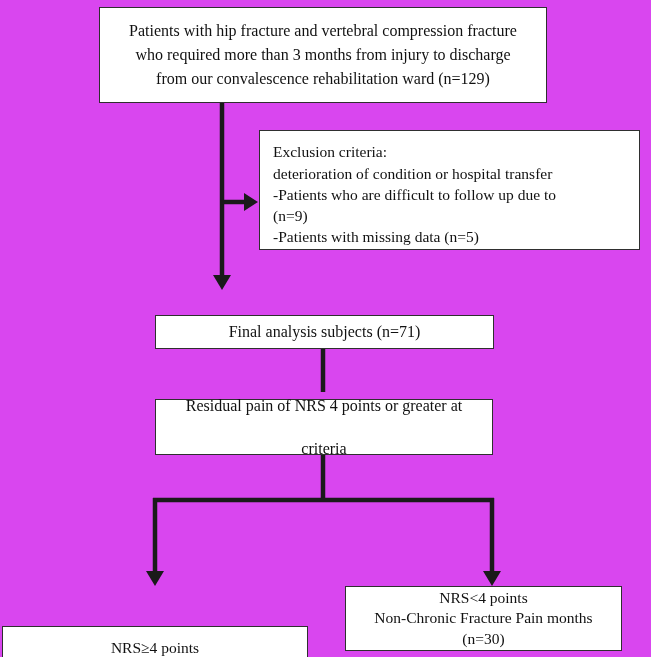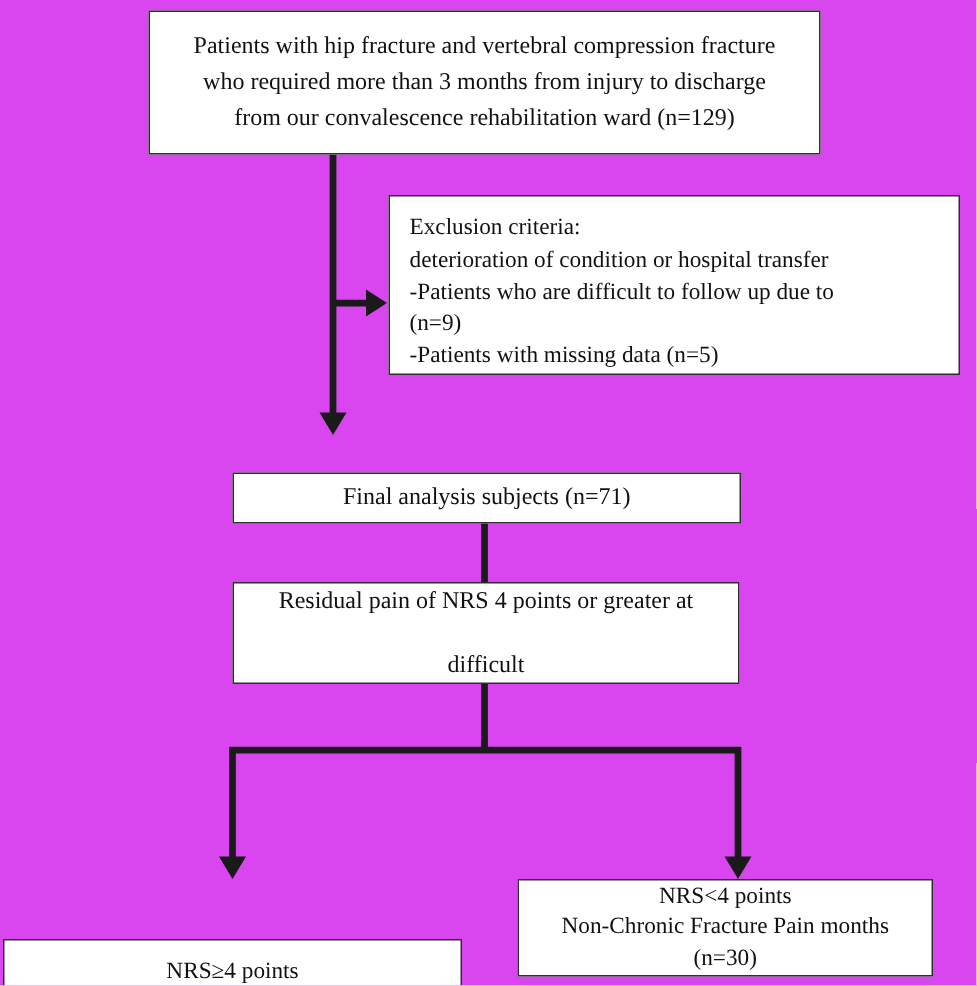--- a/index.html
+++ b/index.html
@@ -47,21 +47,21 @@
     align-items: flex-start;
     text-align: left;
     padding: 9px 10px 0 13px;
     font-size: 15.5px;
     line-height: 1.37;
   }
   #box-final {
     left: 155px; top: 291px; width: 339px; height: 34px; margin-top: 24px;
   }
   #box-residual {
-    left: 155px; top: 388px; width: 338px; height: 68px;
+    left: 155px; top: 399px; width: 338px; height: 56px;
     line-height: 1.45;
     gap: 20px;
   }
   #box-chronic {
     left: 2px; top: 586px; width: 306px; height: 65px;
     font-size: 15.5px;
     line-height: 1.32;
     margin-top: 40px;
   }
   #box-nonchronic {
@@ -109,21 +109,21 @@
     <span>(n=9)</span>
     <span>-Patients with missing data (n=5)</span>
   </div>
 
   <div class="box" id="box-final">
     <span>Final analysis subjects (n=71)</span>
   </div>
 
   <div class="box" id="box-residual">
     <span>Residual pain of NRS 4 points or greater at</span>
-    <span>difficult</span>
+    <span>criteria</span>
   </div>
 
   <div class="box" id="box-chronic">
     <span>NRS≥4 points</span>
     <span>(n=24)</span>
   </div>
 
   <div class="box" id="box-nonchronic">
     <span>NRS&lt;4 points</span>
     <span>Non-Chronic Fracture Pain months</span>

